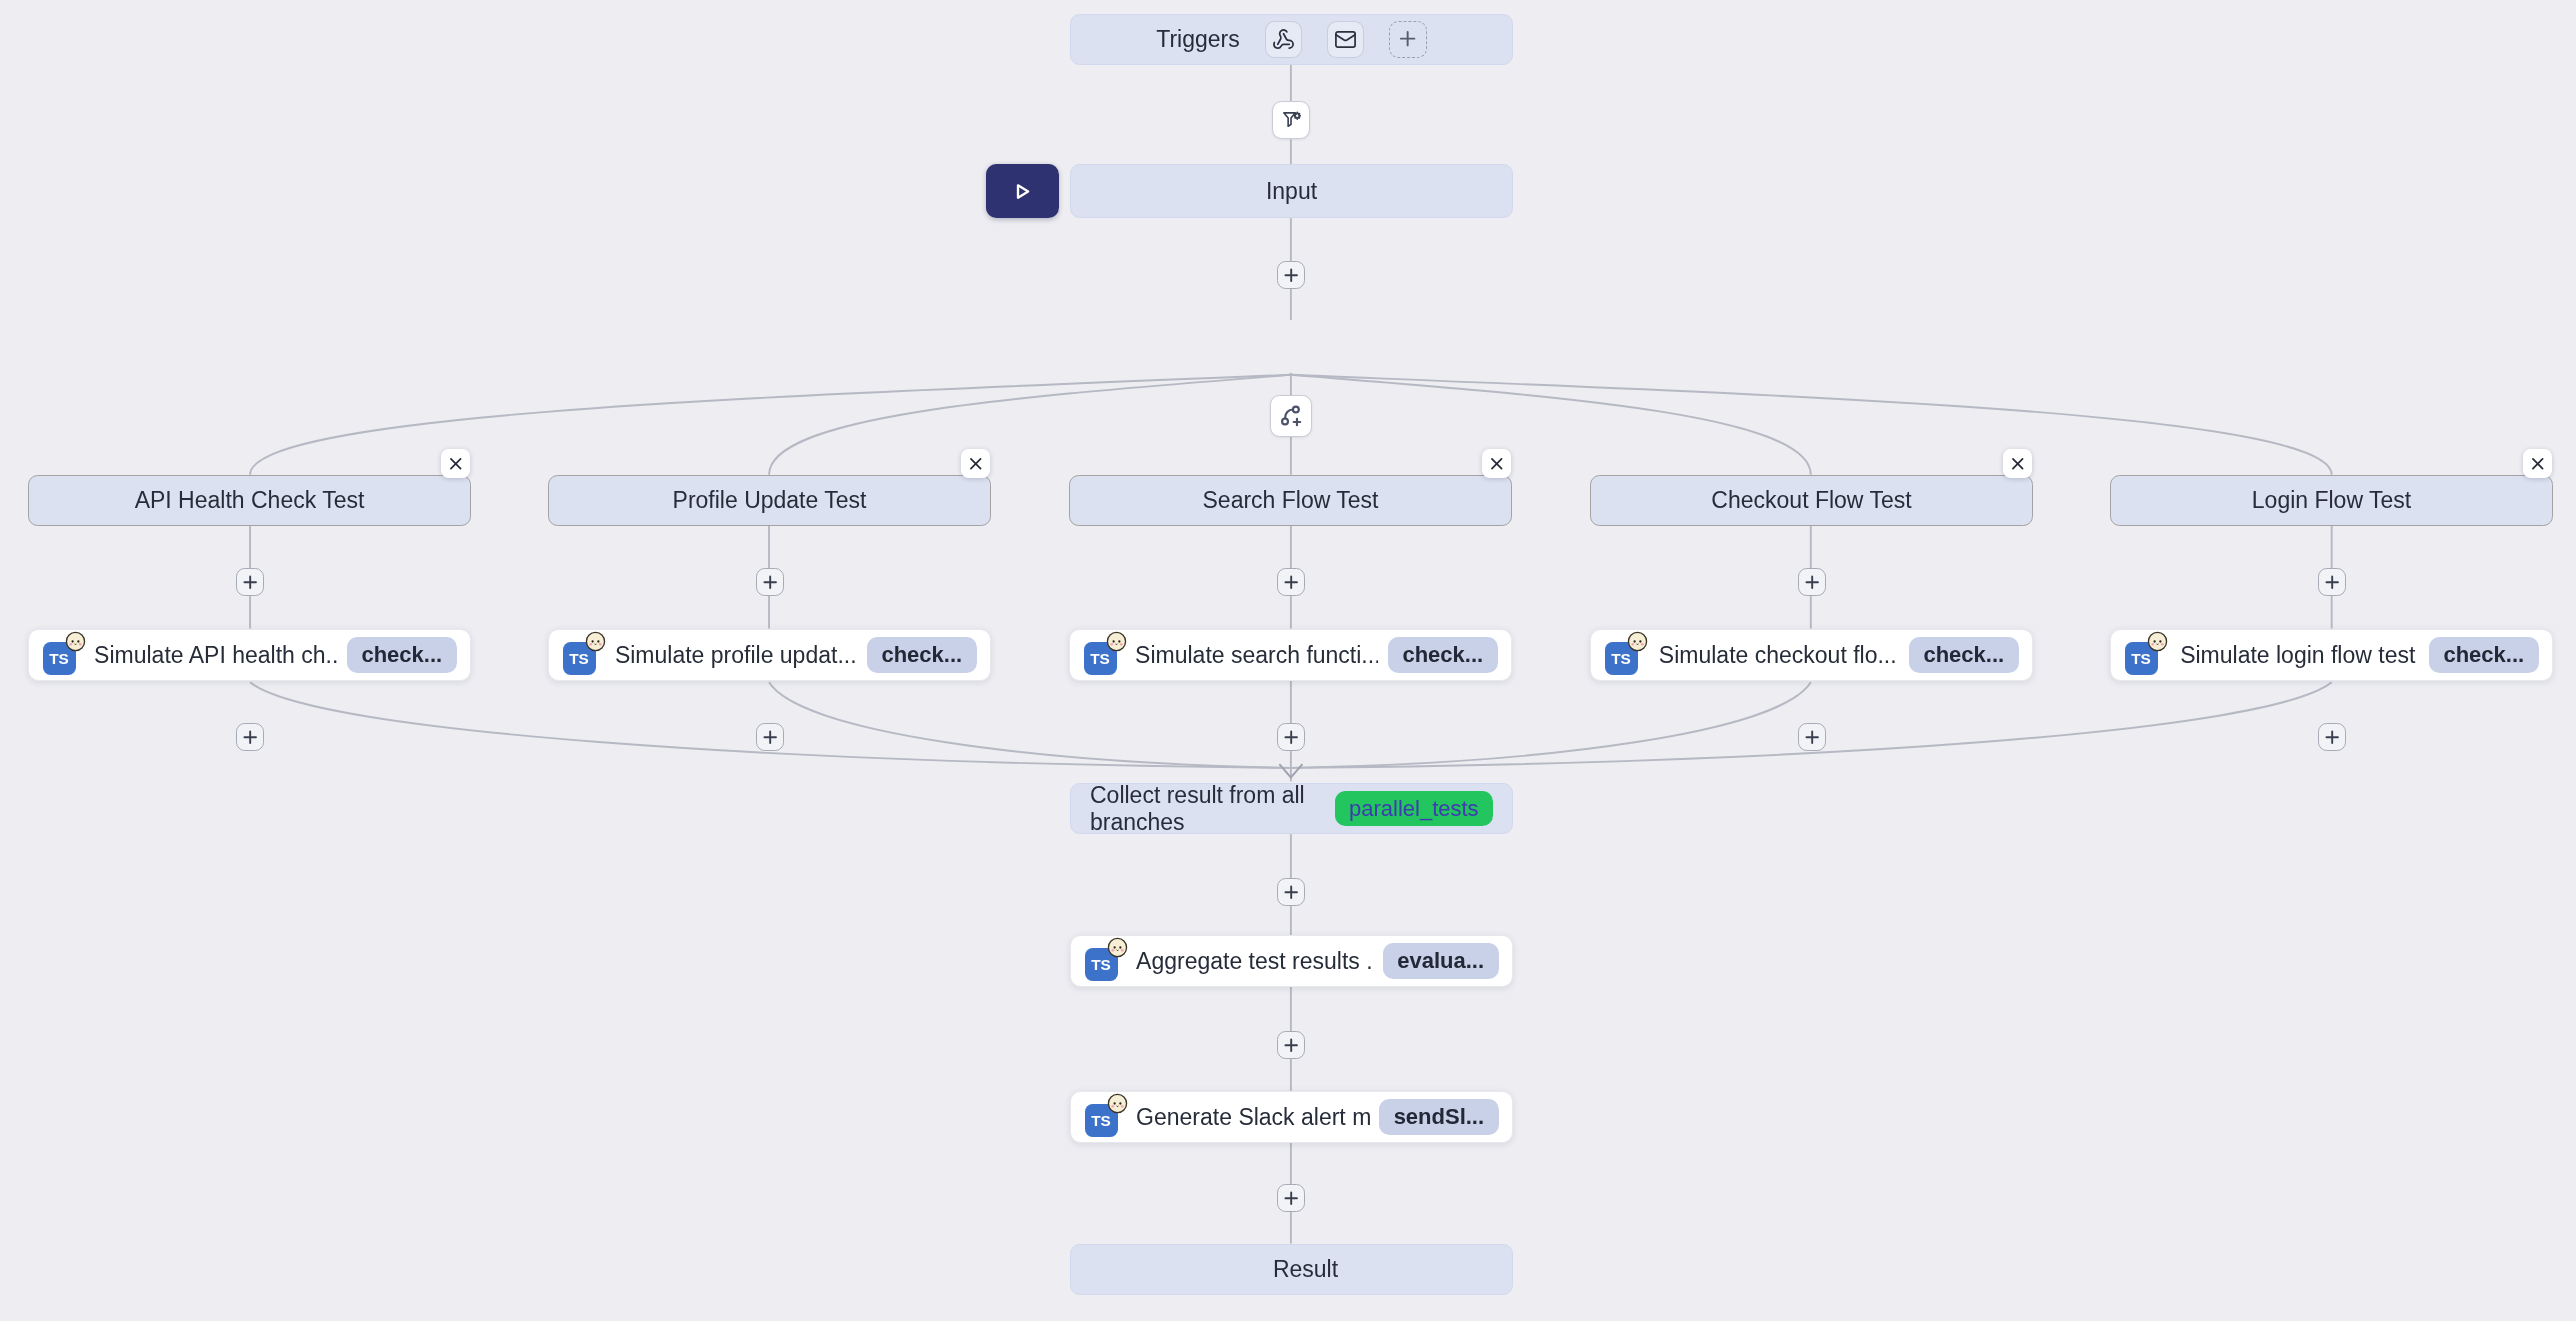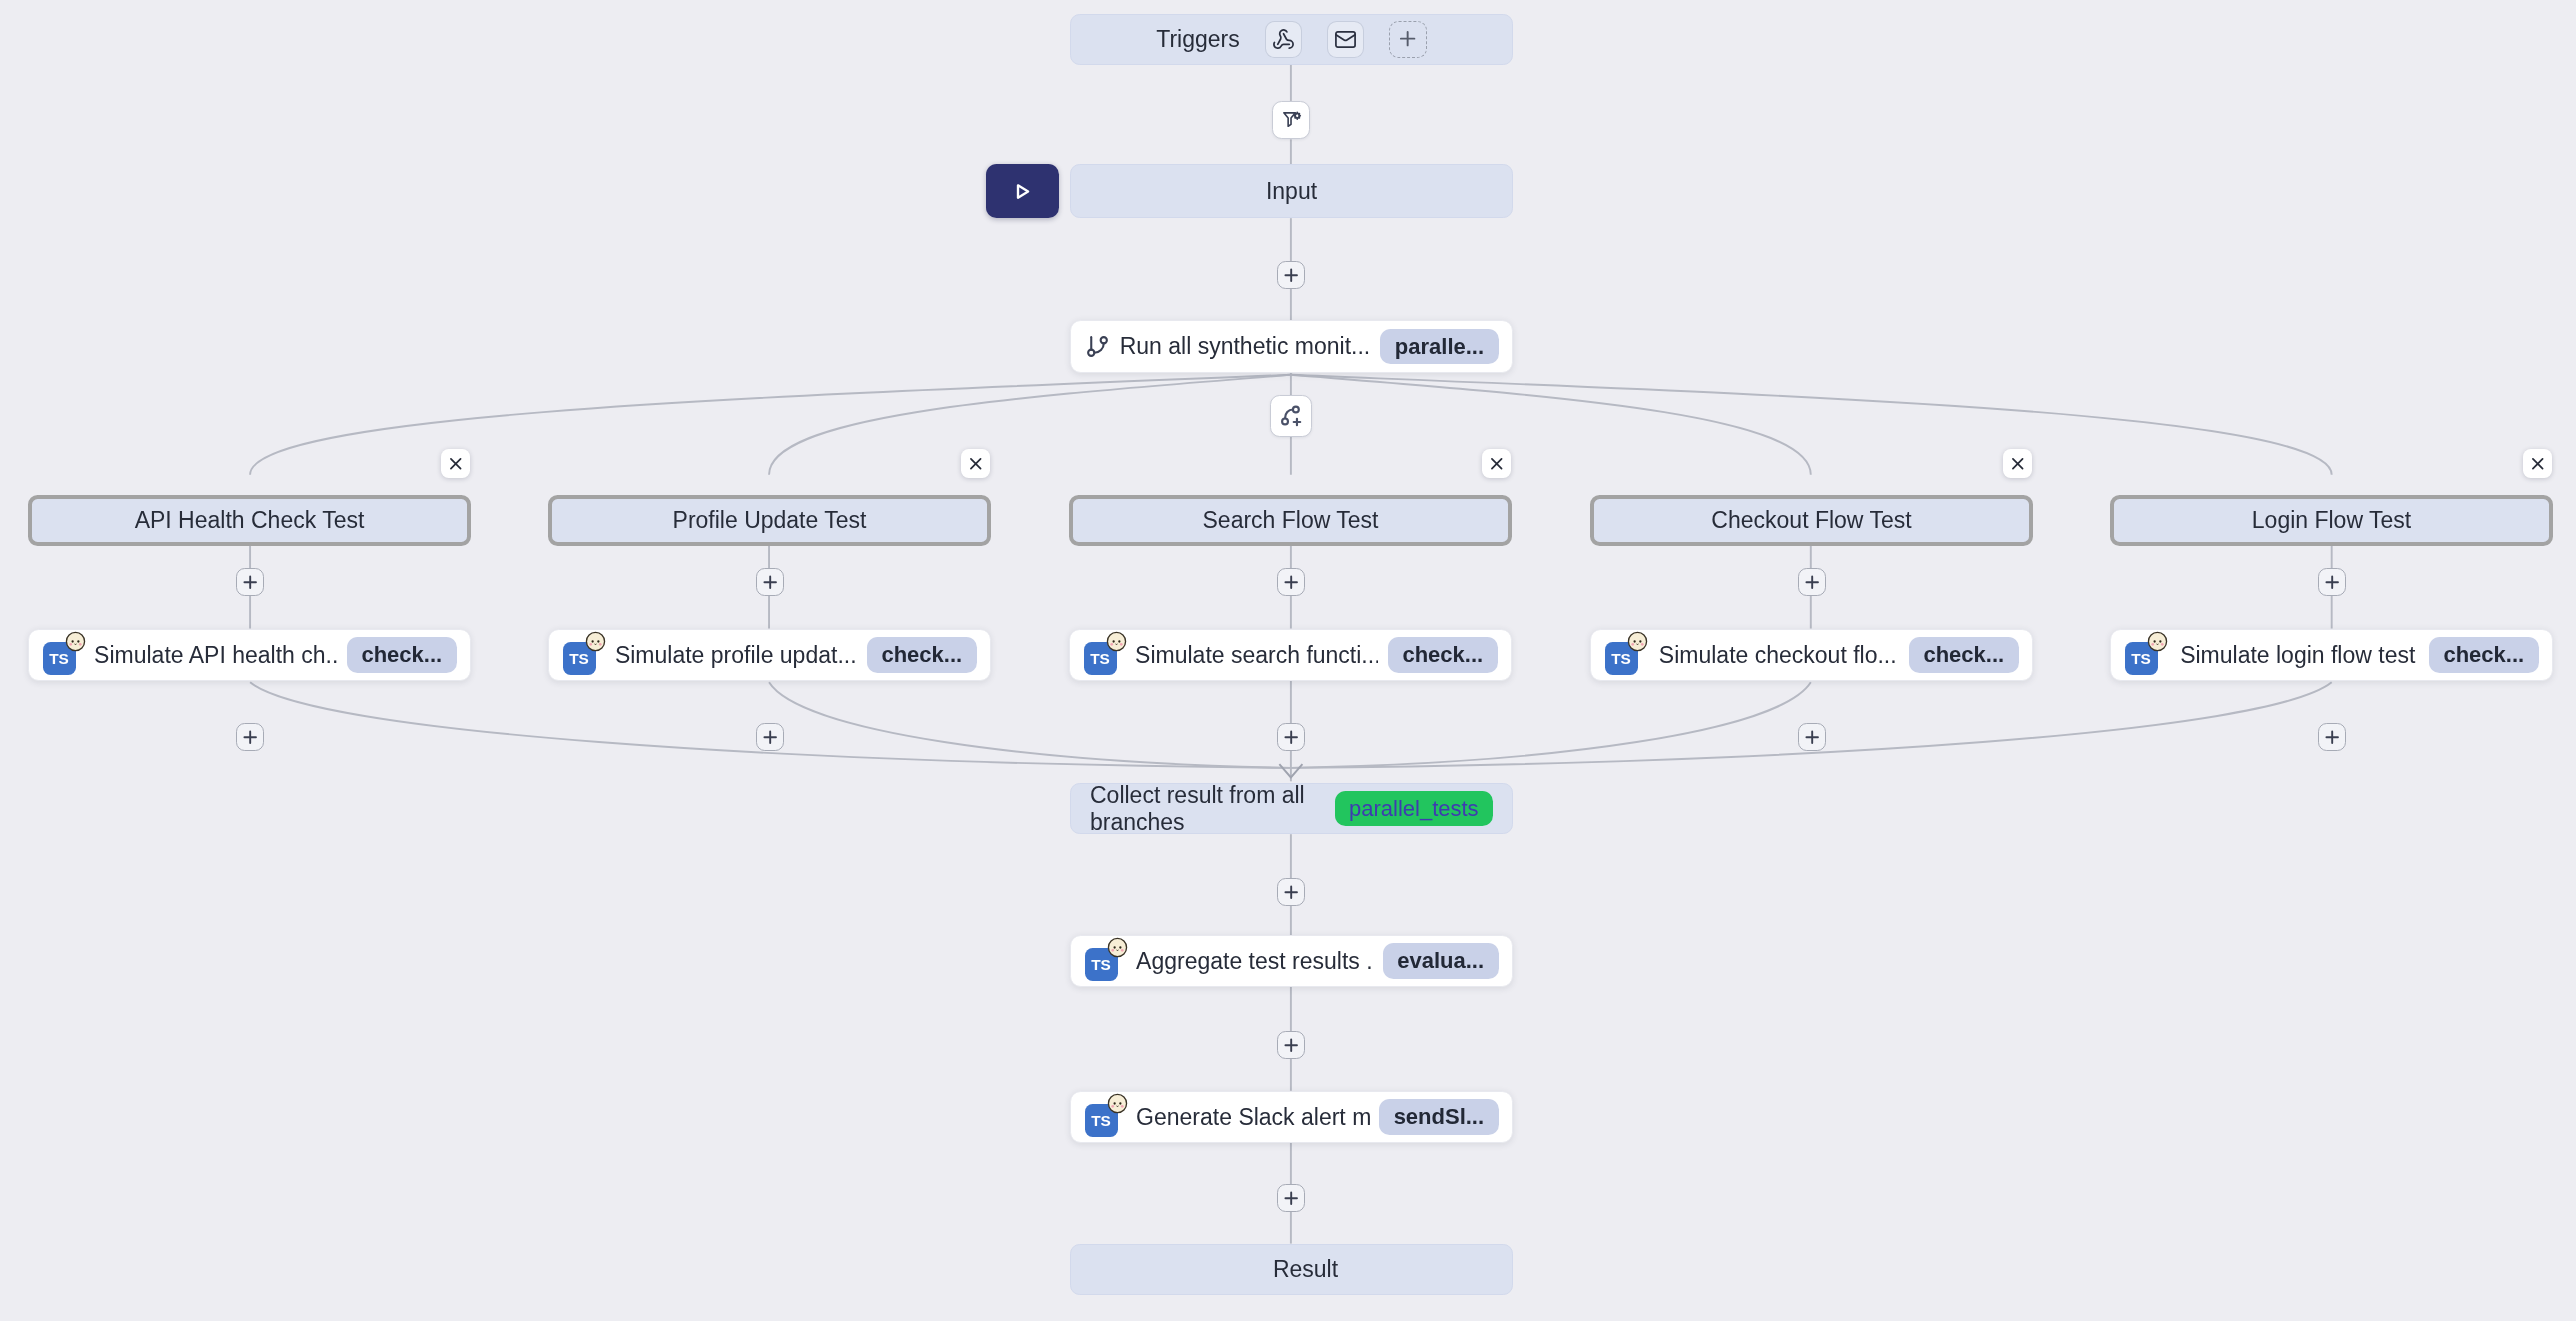--- a/index.html
+++ b/index.html
@@ -17,21 +17,21 @@
          padding:4.8px 14.4px;border-radius:10.6px;white-space:nowrap;}
   .badge.lite{background:#22c55e;color:#3f3bb0;font-weight:500;}
   .plusbtn{position:absolute;width:28px;height:28px;border:1.4px solid #a7abb6;border-radius:8.7px;
            background:#f2f3f7;display:flex;align-items:center;justify-content:center;box-sizing:border-box;}
   .sqicon{position:absolute;background:#fff;border:1px solid #c9ccd6;border-radius:9.6px;
           display:flex;align-items:center;justify-content:center;box-shadow:0 1px 2.9px rgba(40,45,70,.08);box-sizing:border-box;}
   .xbtn{position:absolute;width:29px;height:29px;background:#fff;border-radius:7.7px;
         box-shadow:0 1px 4.8px rgba(30,35,60,.20);display:flex;align-items:center;justify-content:center;}
   .column{position:absolute;width:443px;}
   .colhead{position:relative;height:51px;display:flex;align-items:center;justify-content:center;
-           background:#dbe1f0;border:4px solid #a3a3a3;border-radius:9.6px;color:#272c39;font-size:23px;box-sizing:border-box;margin-top:20px;}
+           background:#dbe1f0;border:1px solid #a3a3a3;border-radius:9.6px;color:#272c39;font-size:23px;box-sizing:border-box;}
   .playbtn{position:absolute;width:73px;height:54px;background:#2e3270;border-radius:10.6px;
            display:flex;align-items:center;justify-content:center;box-shadow:0 1.9px 4.8px rgba(20,25,60,.25);}
   .tscluster{position:relative;width:42px;height:42px;flex:0 0 42px;}
   .tssq{position:absolute;left:0;bottom:1px;width:33px;height:33px;background:#3c72c9;border-radius:7.7px;
         color:#fff;font-weight:bold;font-size:15.4px;display:flex;align-items:center;justify-content:center;}
   .bun{position:absolute;right:-1.9px;top:-2.9px;}
   .trigicon{width:37px;height:37px;border-radius:9.6px;background:rgba(255,255,255,.30);
             border:1px solid rgba(150,160,185,.38);display:flex;align-items:center;justify-content:center;box-sizing:border-box;}
   .dashedplus{width:38px;height:37px;border:1.9px dashed #9aa0ad;border-radius:9.6px;background:transparent;
               display:flex;align-items:center;justify-content:center;box-sizing:border-box;}
@@ -106,30 +106,20 @@
   <div class="bar" style="left:1070px;top:164px;width:443px;height:54px;">
     <span>Input</span>
   </div>
 
   <div class="plusbtn" style="left:1277px;top:261px;">
     <svg width="14.4" height="14.4" viewBox="0 0 15 15" stroke="#3a3f50" stroke-width="2" stroke-linecap="round">
         <path d="M1.5 7.5h12 M7.5 1.5v12"></path>
       </svg>
   </div>
 
-  <div class="card" style="left:1070px;top:320px;width:443px;height:53px;">
-    <svg width="25" height="25" viewBox="0 0 24 24" fill="none" stroke="#3a4054" stroke-width="2" stroke-linecap="round" stroke-linejoin="round">
-      <line x1="6" y1="3" x2="6" y2="15"></line>
-        <circle cx="18" cy="6" r="3"></circle>
-        <circle cx="6" cy="18" r="3"></circle>
-        <path d="M18 9a9 9 0 0 1-9 9"></path>
-    </svg>
-    <span class="lbl">Run all synthetic monit...</span>
-    <span class="badge">paralle...</span>
-  </div>
 
   <div class="sqicon" style="left:1270px;top:395px;width:42px;height:42px;">
     <svg width="26" height="26" viewBox="0 0 24 24" fill="none" stroke="#4a5168" stroke-width="2" stroke-linecap="round" stroke-linejoin="round">
       <circle cx="16.5" cy="6" r="2.7"></circle>
         <circle cx="6.5" cy="17" r="2.7"></circle>
       <path d="M6.5 14 C6.5 9.5, 9.5 6, 13.8 6"></path>
       <path d="M17.5 14.5v6 M14.5 17.5h6"></path>
     </svg>
   </div>
 

